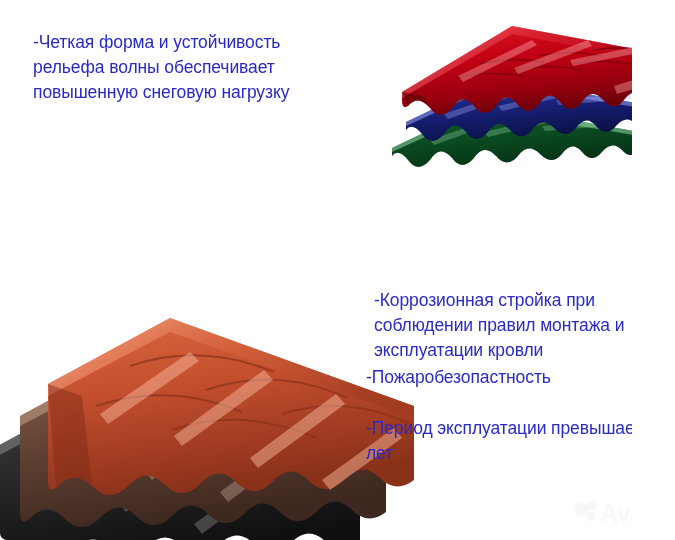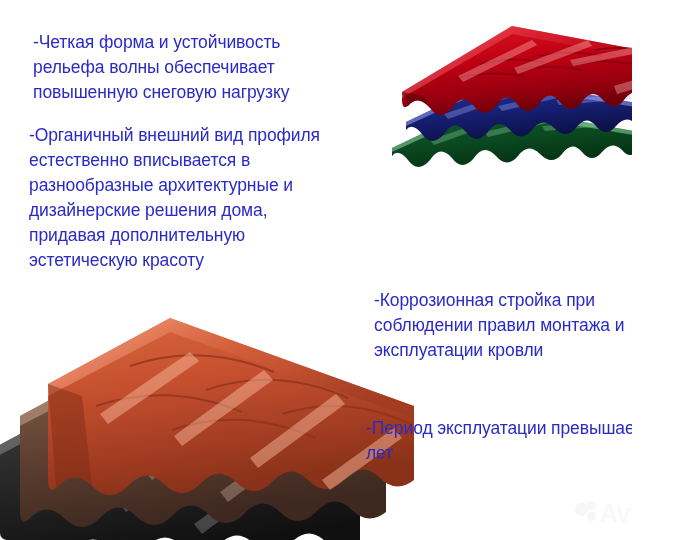--- a/index.html
+++ b/index.html
@@ -298,24 +298,24 @@
           <path d="M278 192 L350 140 L358 150 L286 202 Z"></path>
         </g>
 
         <path d="M4 96 L12 200 Q30 180 48 198 L38 108 Z" fill="#7a2a14" opacity="0.45"></path>
       </svg>
     </div>
   </div>
 
   <div class="txt-block" id="block-snow">-Четкая форма и устойчивость рельефа волны обеспечивает повышенную снеговую нагрузку</div>
 
-  <div class="txt-block" id="block-look">-Органичный внешний вид профиля естественно вписывается в разнообразные архитектурные и дизайнерские решения дома, придавая дополнительную эстетическую красоту</div>
 
   <div class="txt-block" id="block-corr">-Коррозионная стройка при соблюдении правил монтажа и эксплуатации кровли</div>
 
+  <div class="txt-block" id="block-fire">-Пожаробезопастность</div>
 
   <div class="txt-block" id="block-life">-Период эксплуатации превышает 25 лет</div>
 
   <div id="watermark">
     <span class="wm-dots">
       <i class="d1"></i>
         <i class="d2"></i>
         <i class="d3"></i>
     </span>
     <span class="wm-text">Avito</span>

